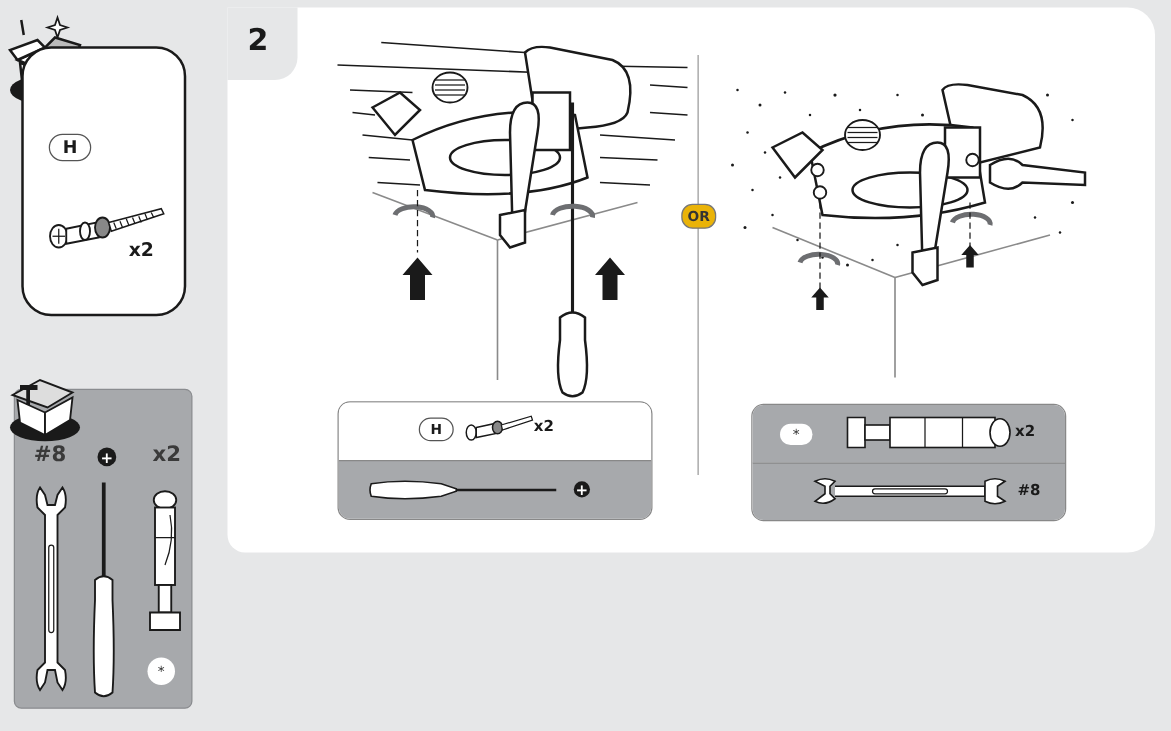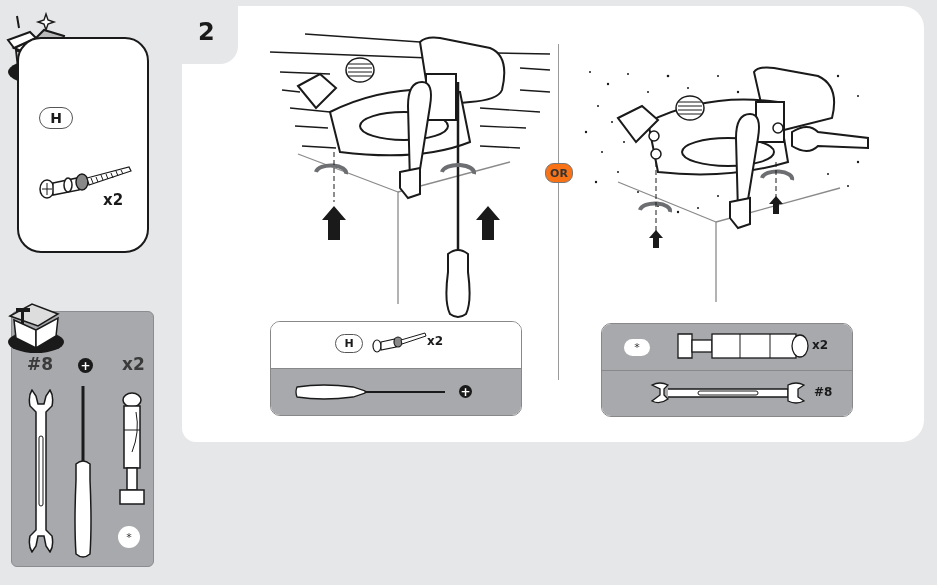--- a/index.html
+++ b/index.html
@@ -29,21 +29,21 @@
     left:182px; top:6px; width:742px; height:436px; background:#fff;
     border-radius:0 22px 22px 14px;
   }
   .step-tab {
     left:182px; top:6px; width:56px; height:58px; background:#e6e7e8;
     border-radius:0 0 18px 0;
   }
   .step-num { left:198px; top:18px; font-size:24px; font-weight:bold; color:#1a1a1a; }
   .divider { left:558px; top:44px; width:1px; height:336px; background:#9a9a9a; }
   .or-badge {
-    left:545px; top:163px; width:26px; height:18px; background:#f97316;
+    left:545px; top:163px; width:26px; height:18px; background:#eab308;
     border:1.5px solid #777; border-radius:9px; font-size:11px; font-weight:bold;
     display:flex; align-items:center; justify-content:center; color:#333;
   }
   .legend-box {
     border:1.5px solid #888; border-radius:10px; overflow:hidden; box-sizing:border-box;
   }
   .legend-top { background:#fff; height:46px; position:relative; }
   .legend-bottom { background:#a7a9ac; position:relative; border-top:1.5px solid #888; }
   .legend-box.grey .legend-top { background:#a7a9ac; }
   .plus-dot {

